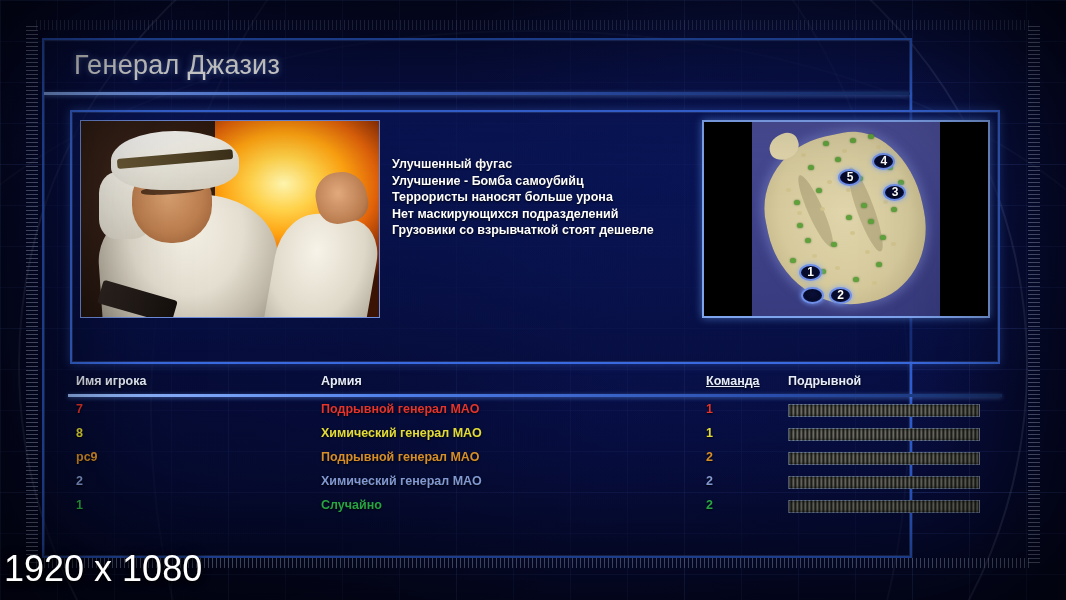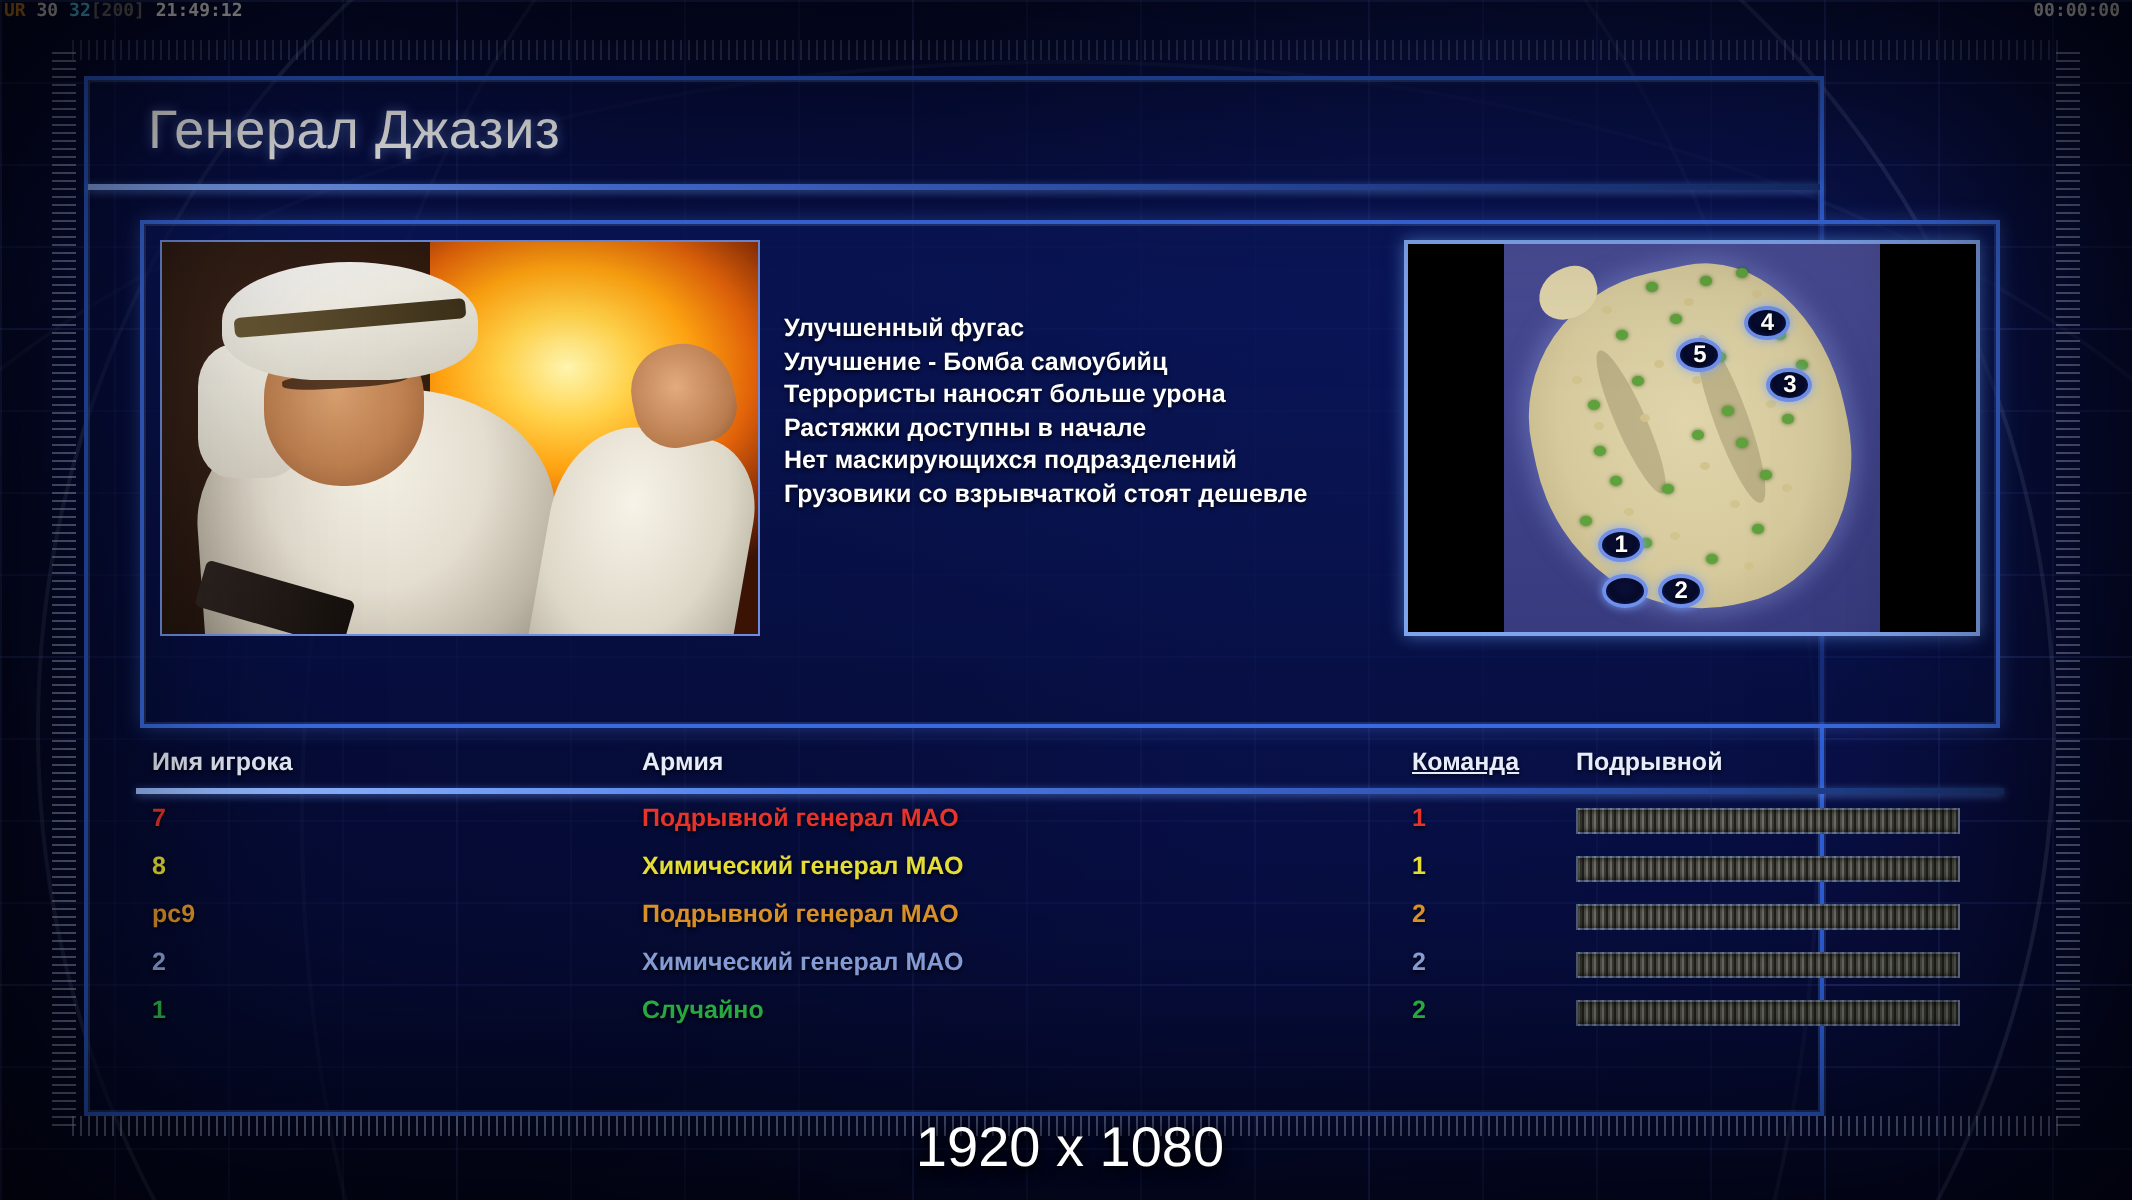--- a/index.html
+++ b/index.html
@@ -257,45 +257,41 @@
                 repeating-linear-gradient(to right,
                   #6e6e66 0px, #6e6e66 1px,
                   #3a3a34 1px, #3a3a34 2px,
                   #20201c 2px, #20201c 3px,
                   #4e4e46 3px, #4e4e46 4px),
                 #1a1a16;
               box-shadow:0 0 3px rgba(0,0,0,0.8) inset; }
 
   
   .resolution {
-    position:absolute; left:4px; right:0; bottom:10px; text-align:center;
-    font-size:28px; color:#ffffff; z-index:60;
+    position:absolute; left:4px; right:0; bottom:10px; 
+    font-size:36px; color:#ffffff; z-index:60;
     text-shadow:0 2px 5px rgba(0,0,0,0.95), 0 0 10px rgba(0,0,0,0.8);
   }
   .edge-vignette {
     position:absolute; inset:0; pointer-events:none; z-index:55;
     box-shadow:0 0 140px 40px rgba(0,0,0,0.75) inset;
   }
 </style>
 </head>
 <body>
 
 <div id="screen">
 
   <div class="grid-fine"></div>
   <div class="grid-coarse"></div>
   <div class="arc a1"></div>
   <div class="arc a2"></div>
   <div class="arc a3"></div>
   <div class="noise"></div>
 
-  <div class="statusbar">
-    <span class="left"><span class="s-ur">UR</span> <span class="s-n1">30</span> <span class="s-n2">32</span><span class="s-brk">[200]</span> <span class="s-time">21:49:12</span></span>
-    <span class="right">00:00:00</span>
-  </div>
 
   <div class="frame-outer">
     <div class="ruler-v l"></div>
     <div class="ruler-v r"></div>
     <div class="ruler-h t"></div>
     <div class="ruler-h b"></div>
   </div>
 
   <div class="panel">
 
@@ -315,21 +311,20 @@
         <div class="p-brow"></div>
         <div class="p-head"></div>
         <div class="p-cord"></div>
         <div class="p-gun"></div>
       </div>
 
       <div class="desc">
         <div>Улучшенный фугас</div>
         <div>Улучшение - Бомба самоубийц</div>
         <div>Террористы наносят больше урона</div>
-        <div>Растяжки доступны в начале</div>
         <div>Нет маскирующихся подразделений</div>
         <div>Грузовики со взрывчаткой стоят дешевле</div>
       </div>
 
       <div class="minimap-frame">
         <div class="mm-inner">
           <div class="mm-island"></div>
           <div class="mm-islet"></div>
           <div class="mm-strip s1"></div>
           <div class="mm-strip s2"></div>

